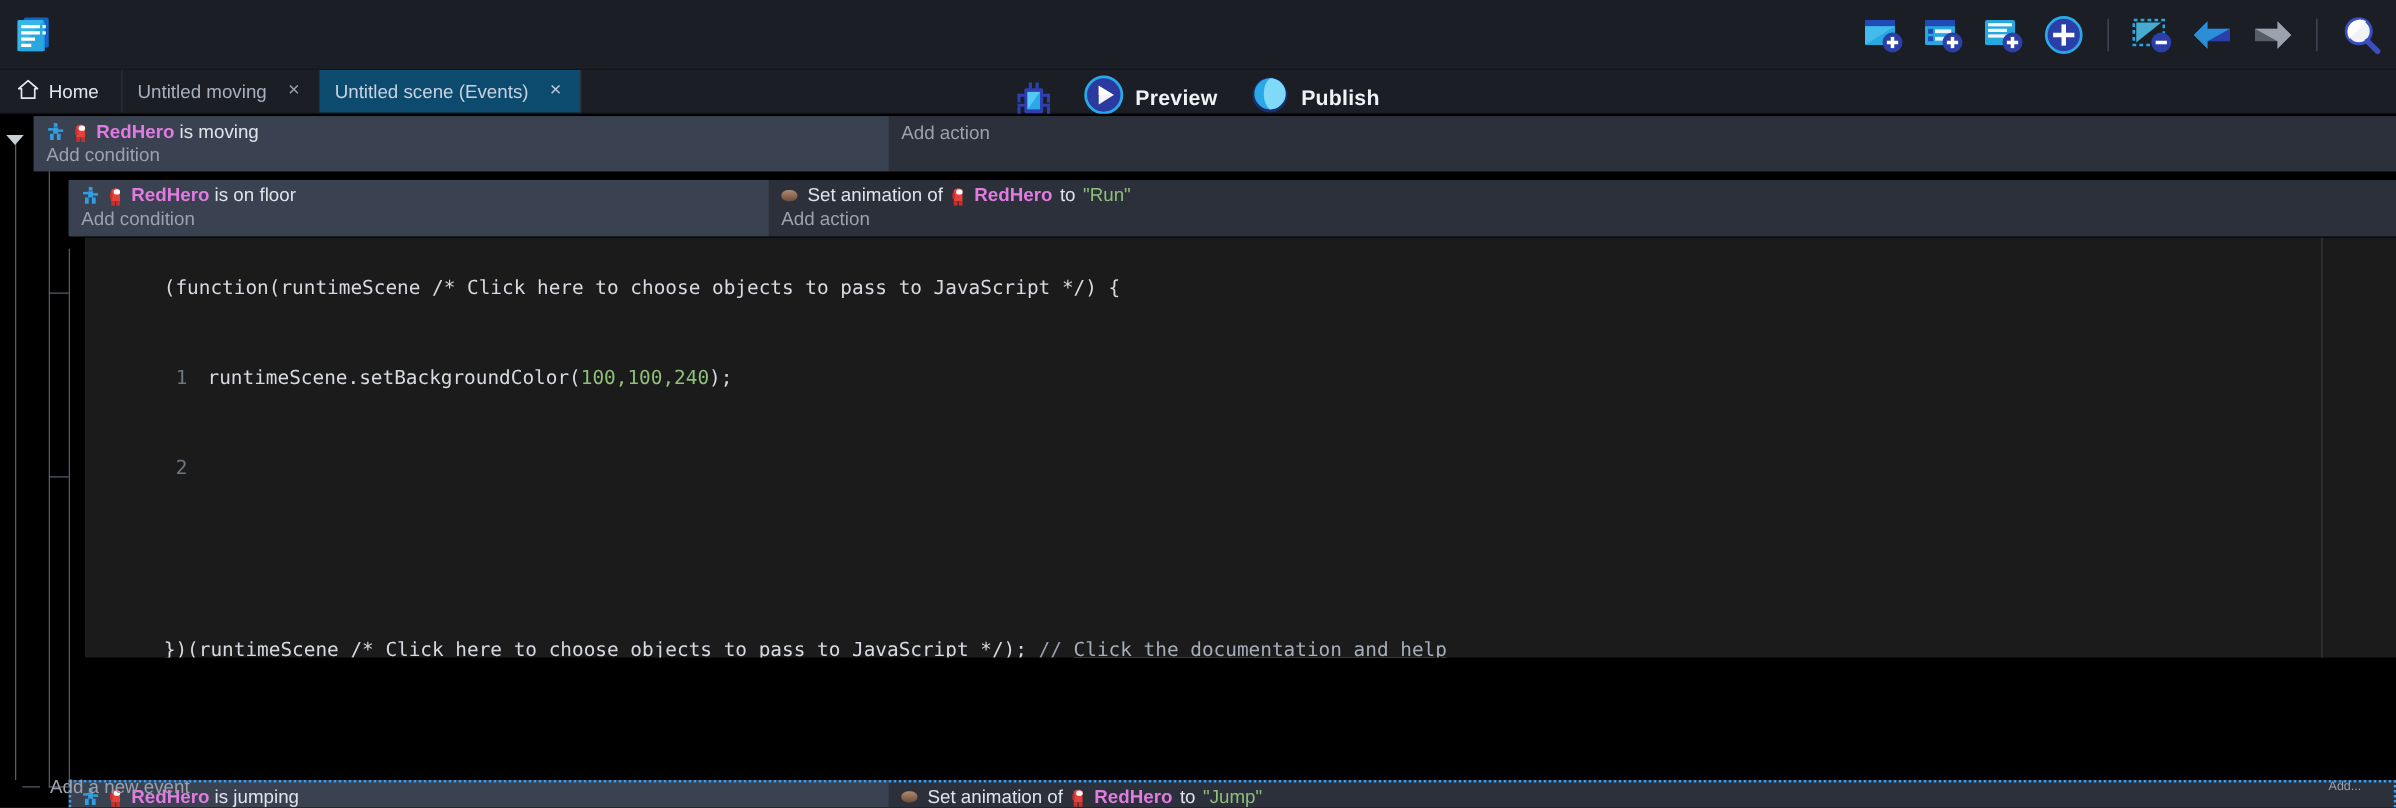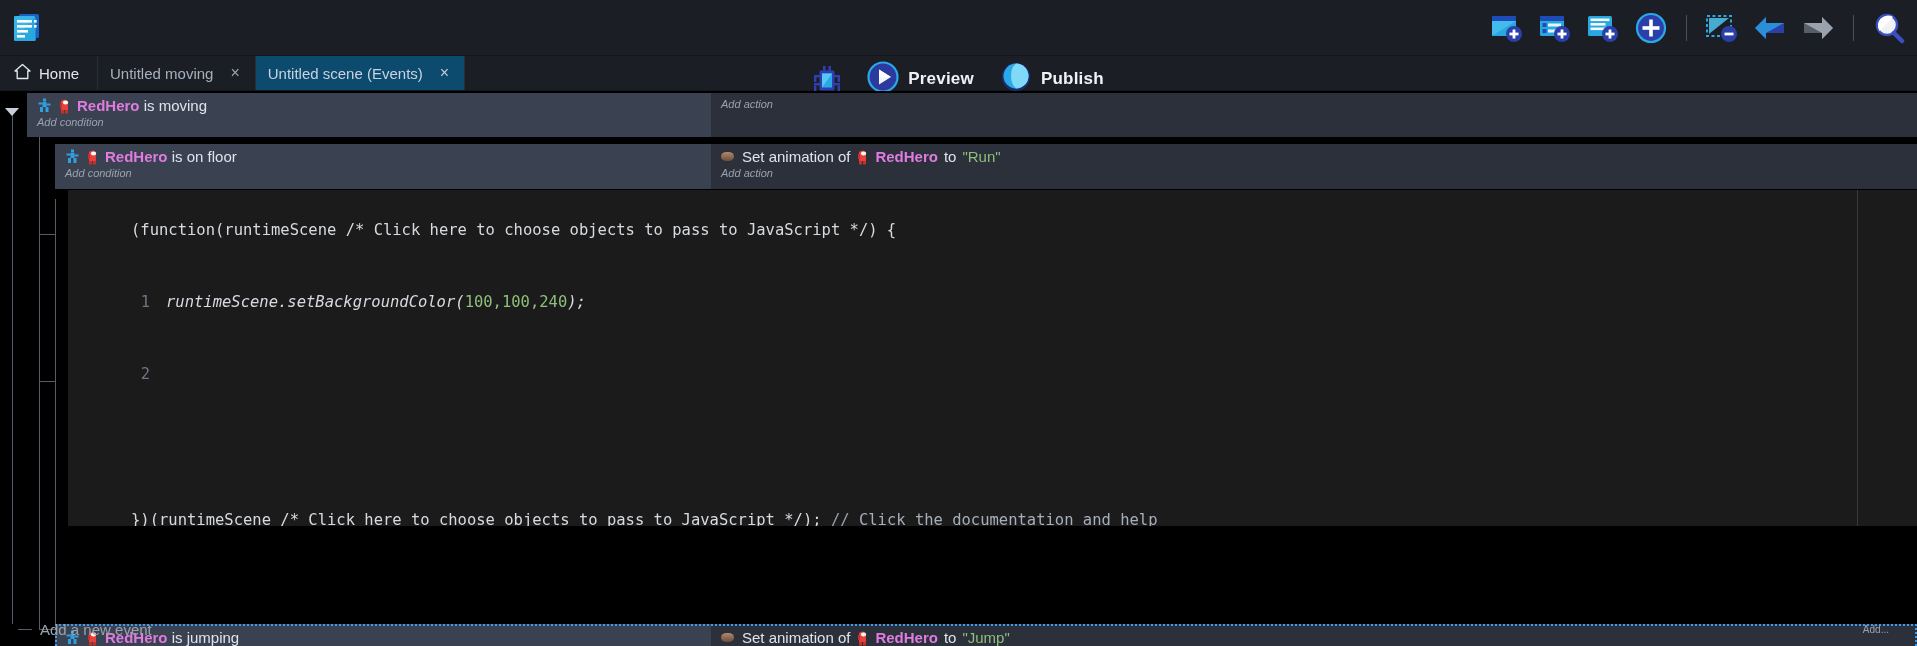--- a/index.html
+++ b/index.html
@@ -107,22 +107,22 @@
     border: 2px dotted #3b9cf0; pointer-events: none;
   }
 
   .inst {
     display: flex; align-items: center; gap: 6px;
     padding: 4px 0 1px 10px;
     font-size: 15px; color: #dfe4ec;
     white-space: nowrap; cursor: pointer;
   }
   .addline {
-    font-size: 11px; color: #9aa2ae;
-    padding: 1px 0 4px 10px; cursor: pointer; white-space: nowrap; font-style: italic;
+    font-size: 15px; color: #9aa2ae;
+    padding: 1px 0 4px 10px; cursor: pointer; white-space: nowrap;
   }
   .obj { color: #e07be0; font-weight: bold; }
   .str { color: #8fbf7a; }
 
   
   .ico-walk { width: 15px; height: 15px; flex: none; }
   .ico-hero { width: 13px; height: 16px; flex: none; }
   .ico-anim { width: 13px; height: 9px; flex: none; border-radius: 50%/60%;
               background: linear-gradient(180deg,#b08a6e,#6d4c39); margin-right: 2px; }
 
@@ -134,21 +134,21 @@
     font-family: "DejaVu Sans Mono", monospace;
     font-size: 15.5px;
   }
   #jsblock .ruler {
     position: absolute; top: 0; bottom: 0; width: 1px; background: #3a3a3a;
   }
   .code-line { white-space: pre; line-height: 24px; }
   .cm-kw   { color: #d7dae0; }
   .cm-comment { color: #9aa2ae; }
   .cm-num  { color: #8fbf7a; }
-  .cm-id   { color: #d7dae0; font-style: italic; }
+  .cm-id   { color: #d7dae0; }
   .gut-num { color: #6f7680; display: inline-block; width: 42px;
              text-align: right; padding-right: 16px; }
   .doclink { color: #a6aeb9; text-decoration: underline; cursor: pointer; }
   .chev {
     position: absolute; left: 50%; transform: translateX(-50%);
     color: #c9cfd8; font-size: 16px; cursor: pointer; line-height: 1;
   }
 
   
   #addnew {
@@ -373,21 +373,21 @@
         <span><span class="obj">RedHero</span><span> is moving</span></span>
       </div>
       <div class="addline">Add condition</div>
     </div>
     <div class="actions">
       <div class="addline" style="padding-top:5px;">Add action</div>
     </div>
   </div>
 
   <div class="event" style="left:55px; top:53px; right:0px; height:45px;">
-    <div class="conditions" style="width:656px;">
+    <div class="conditions" style="width:560px;">
       <div class="inst">
         <span class="ico-walk">
           <svg width="15" height="15" viewBox="0 0 15 15">
             <g fill="#2f9fe0">
               <rect x="6" y="0.5" width="3" height="3"></rect>
               <rect x="5.5" y="4" width="4" height="5"></rect>
               <rect x="1.5" y="4.5" width="4" height="2"></rect>
               <rect x="9.5" y="5.5" width="4" height="2"></rect>
               <rect x="3" y="9" width="3" height="5"></rect>
               <rect x="8.5" y="9" width="3" height="5"></rect>

